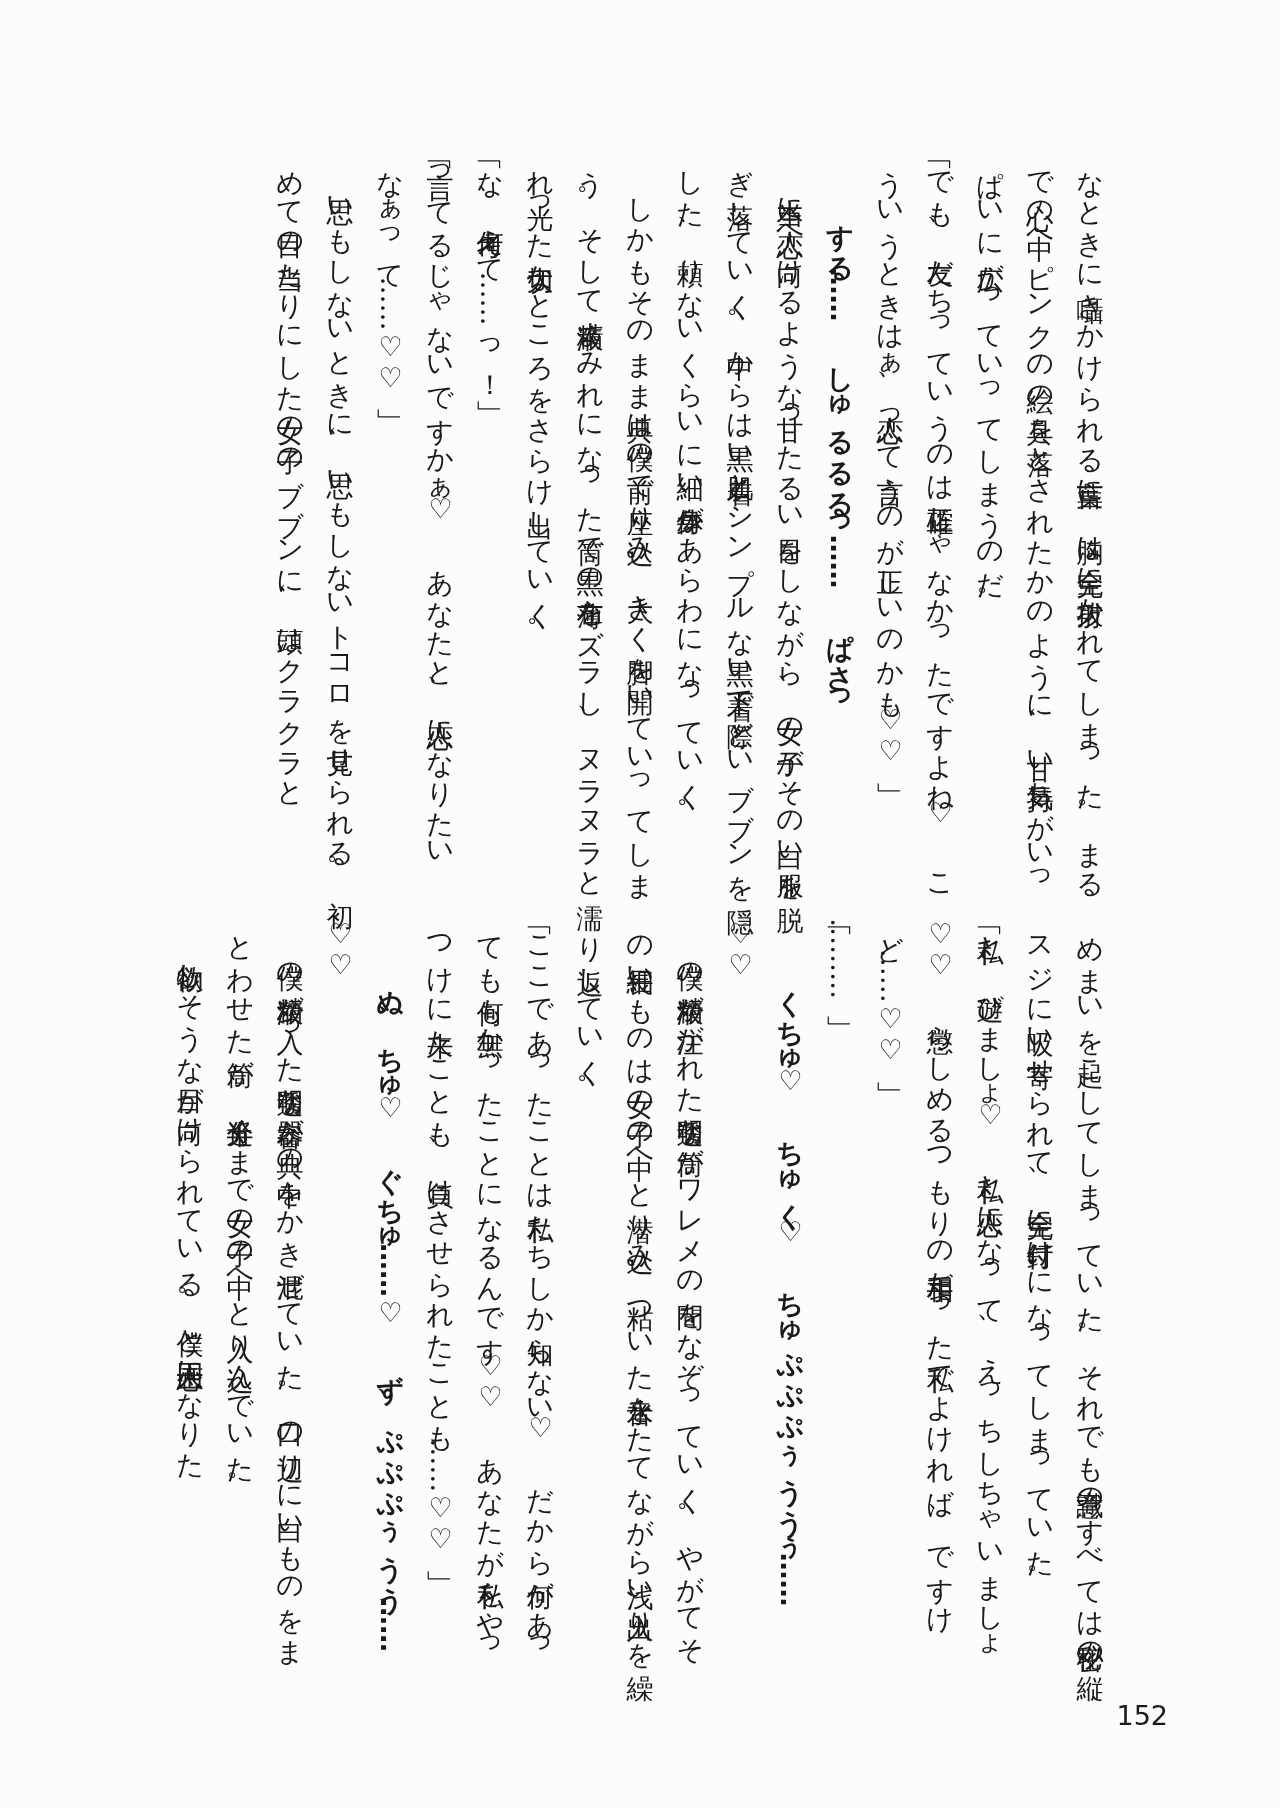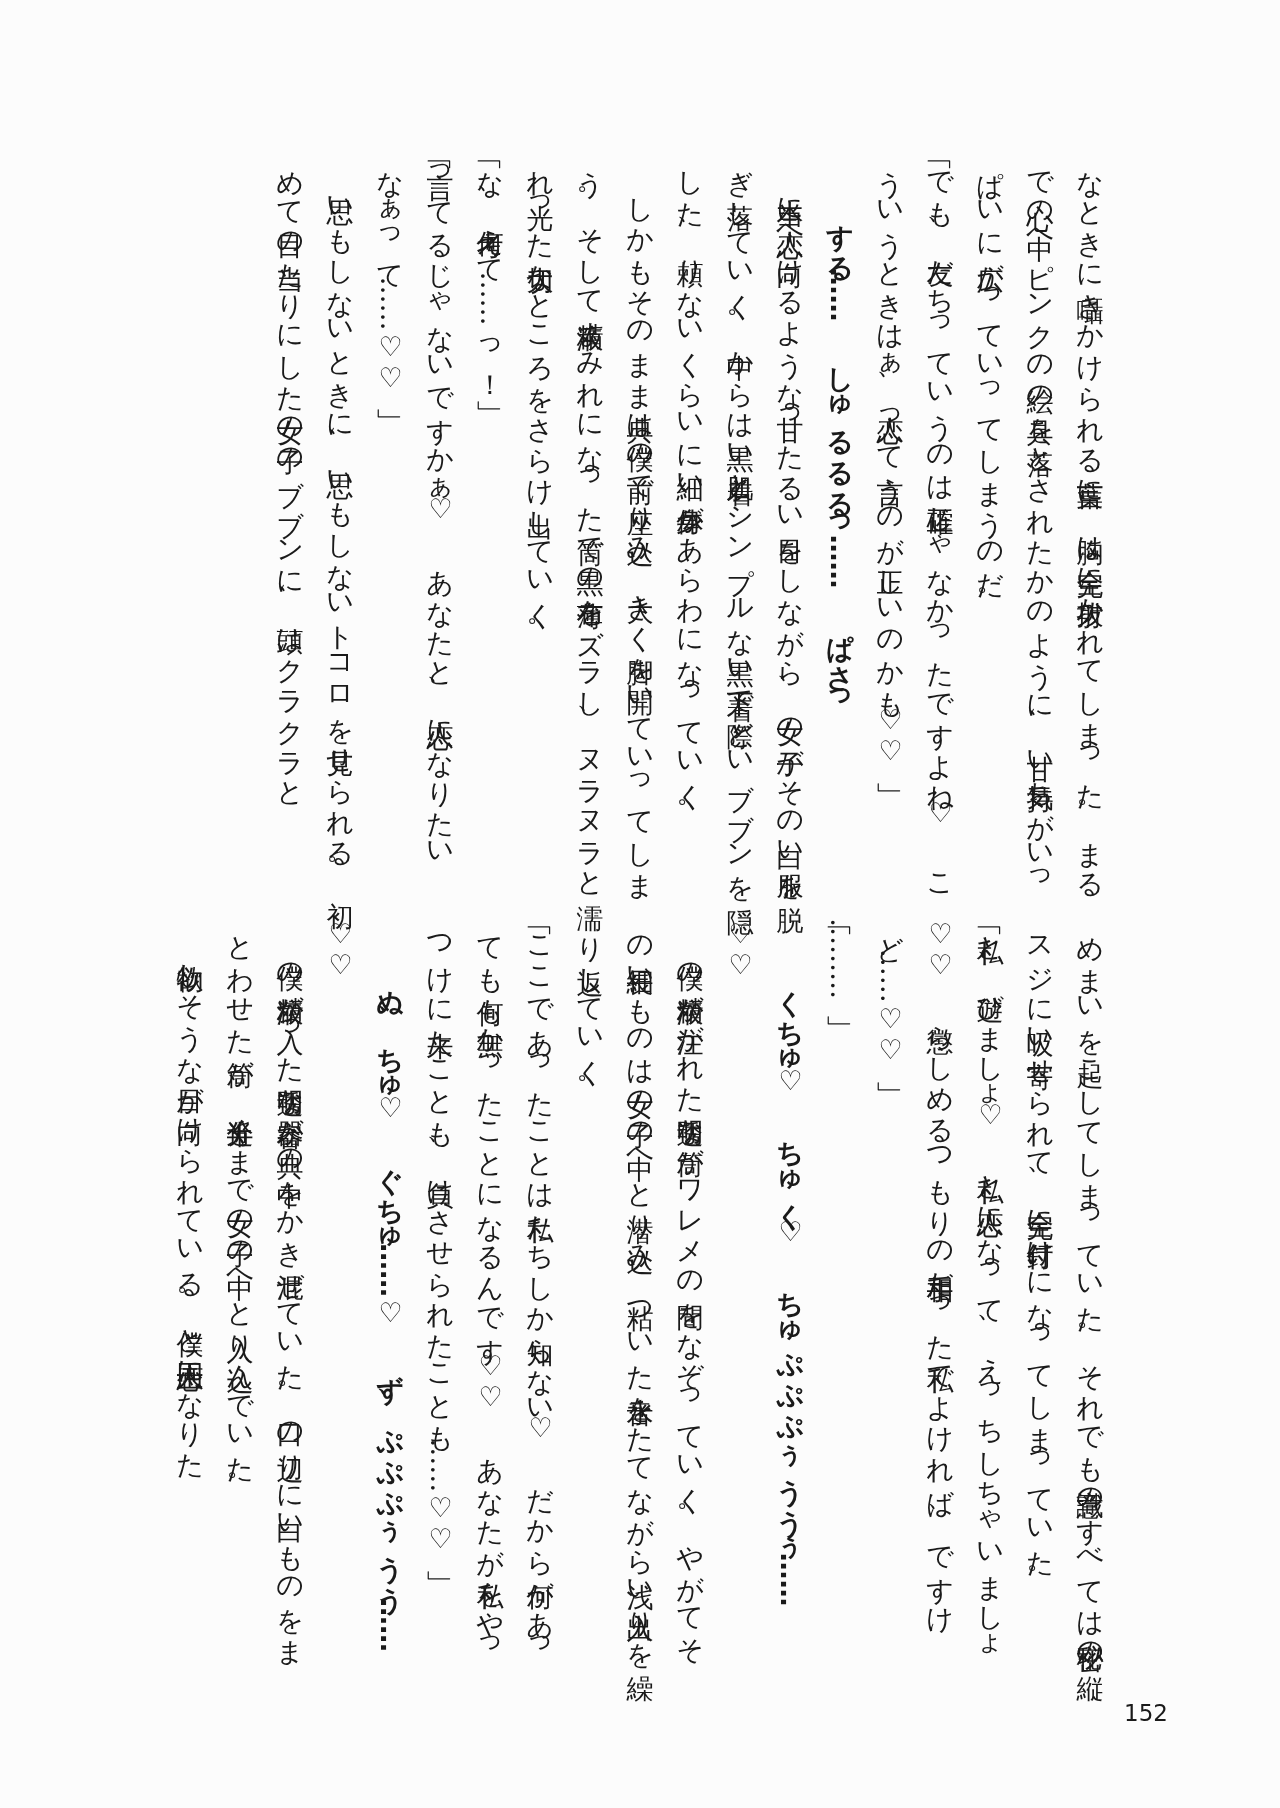--- a/index.html
+++ b/index.html
@@ -33,21 +33,21 @@
   .indent1{text-indent:27px;}
   .indent2{text-indent:54px;}
   .sfx{
     font-family:"DejaVu Sans","Liberation Sans",sans-serif;
     font-weight:bold;
   }
   .page-number{
     position:absolute;
     top:1700px;
     right:112px;
-    font-size:23px;
+    font-size:27px;
     font-family:"DejaVu Sans","Liberation Sans",sans-serif;
     color:#1a1a1a;
   }
 </style>
 </head>
 <body>
 
 <div class="page">
   <div class="tier" id="tier-upper">
       <p class="para indent0">なときに囁きかけられる言葉に、胸は完全に射抜かれてしまった。まるで心の中へピンクの絵の具を落とされたかのように、甘い気持ちがいっぱいに広がっていってしまうのだ。</p>

